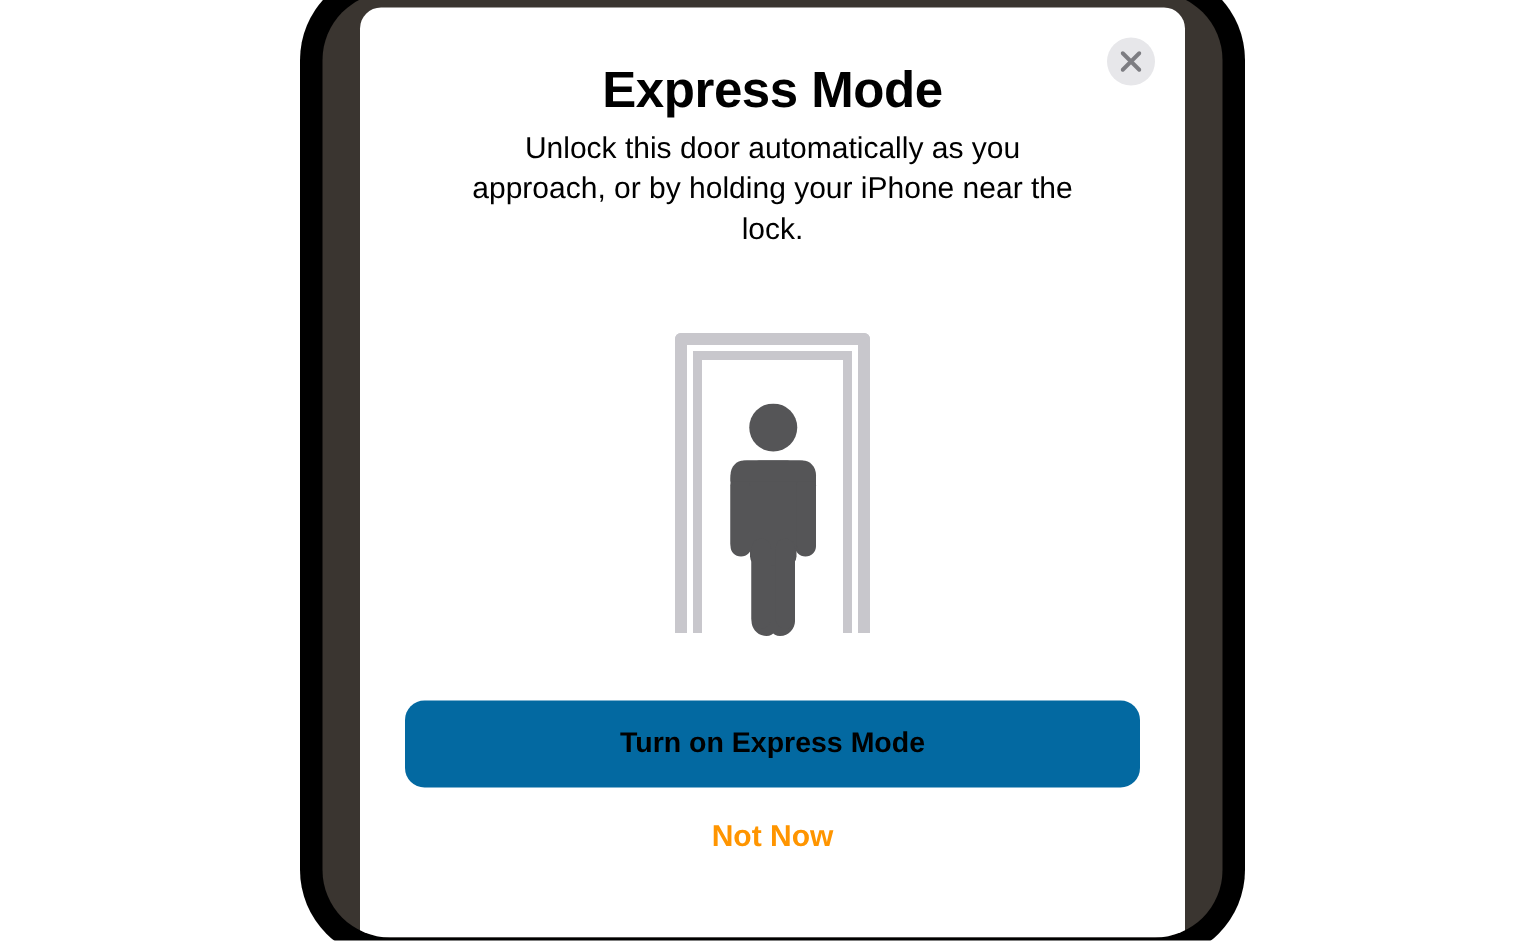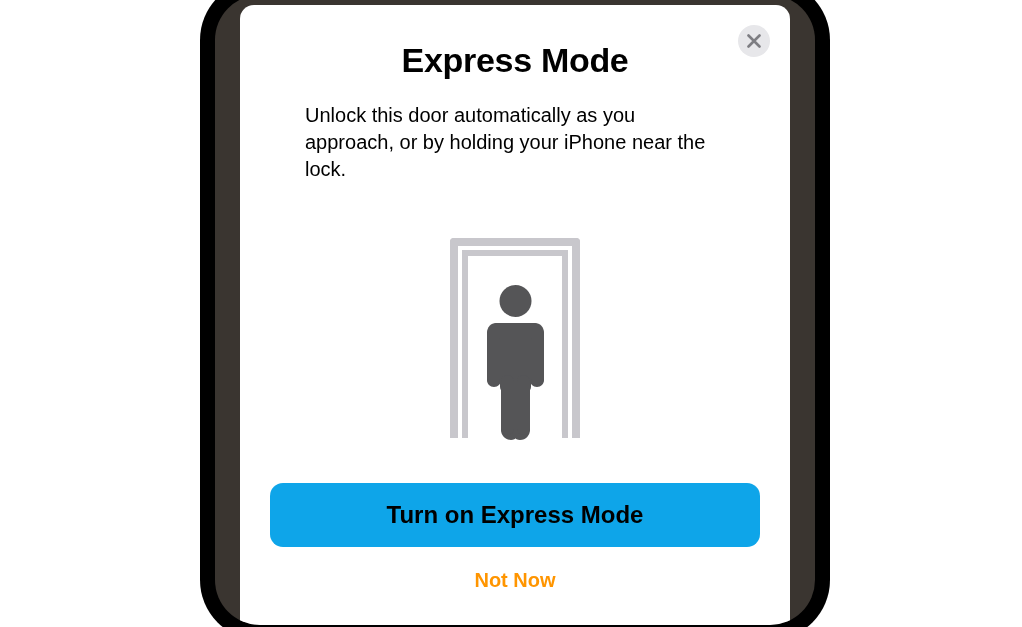--- a/index.html
+++ b/index.html
@@ -76,22 +76,22 @@
       font-weight: 700;
       color: #000000;
       margin-top: 6px;
       letter-spacing: -0.3px;
     }
 
     .description {
       font-size: 20px;
       font-weight: 400;
       color: #000000;
-      text-align: left;
-      margin-top: 22px;
+      text-align: center;
+      margin-top: 6px;
       line-height: 1.35;
       max-width: 420px;
     }
 
     .illustration {
       margin-top: 55px;
       margin-bottom: 45px;
       width: 130px;
       height: 200px;
       position: relative;
@@ -126,24 +126,24 @@
       position: relative;
       z-index: 2;
       width: 75px;
       height: 155px;
       margin-bottom: -2px;
     }
 
     .primary-button {
       width: 100%;
       padding: 18px;
-      background: #0ea5e9;
+      background: #0369a1;
       border: none;
       border-radius: 13px;
-      font-size: 24px;
+      font-size: 19px;
       font-weight: 600;
       color: #000000;
       cursor: pointer;
       font-family: inherit;
     }
 
     .secondary-button {
       margin-top: 22px;
       background: none;
       border: none;

